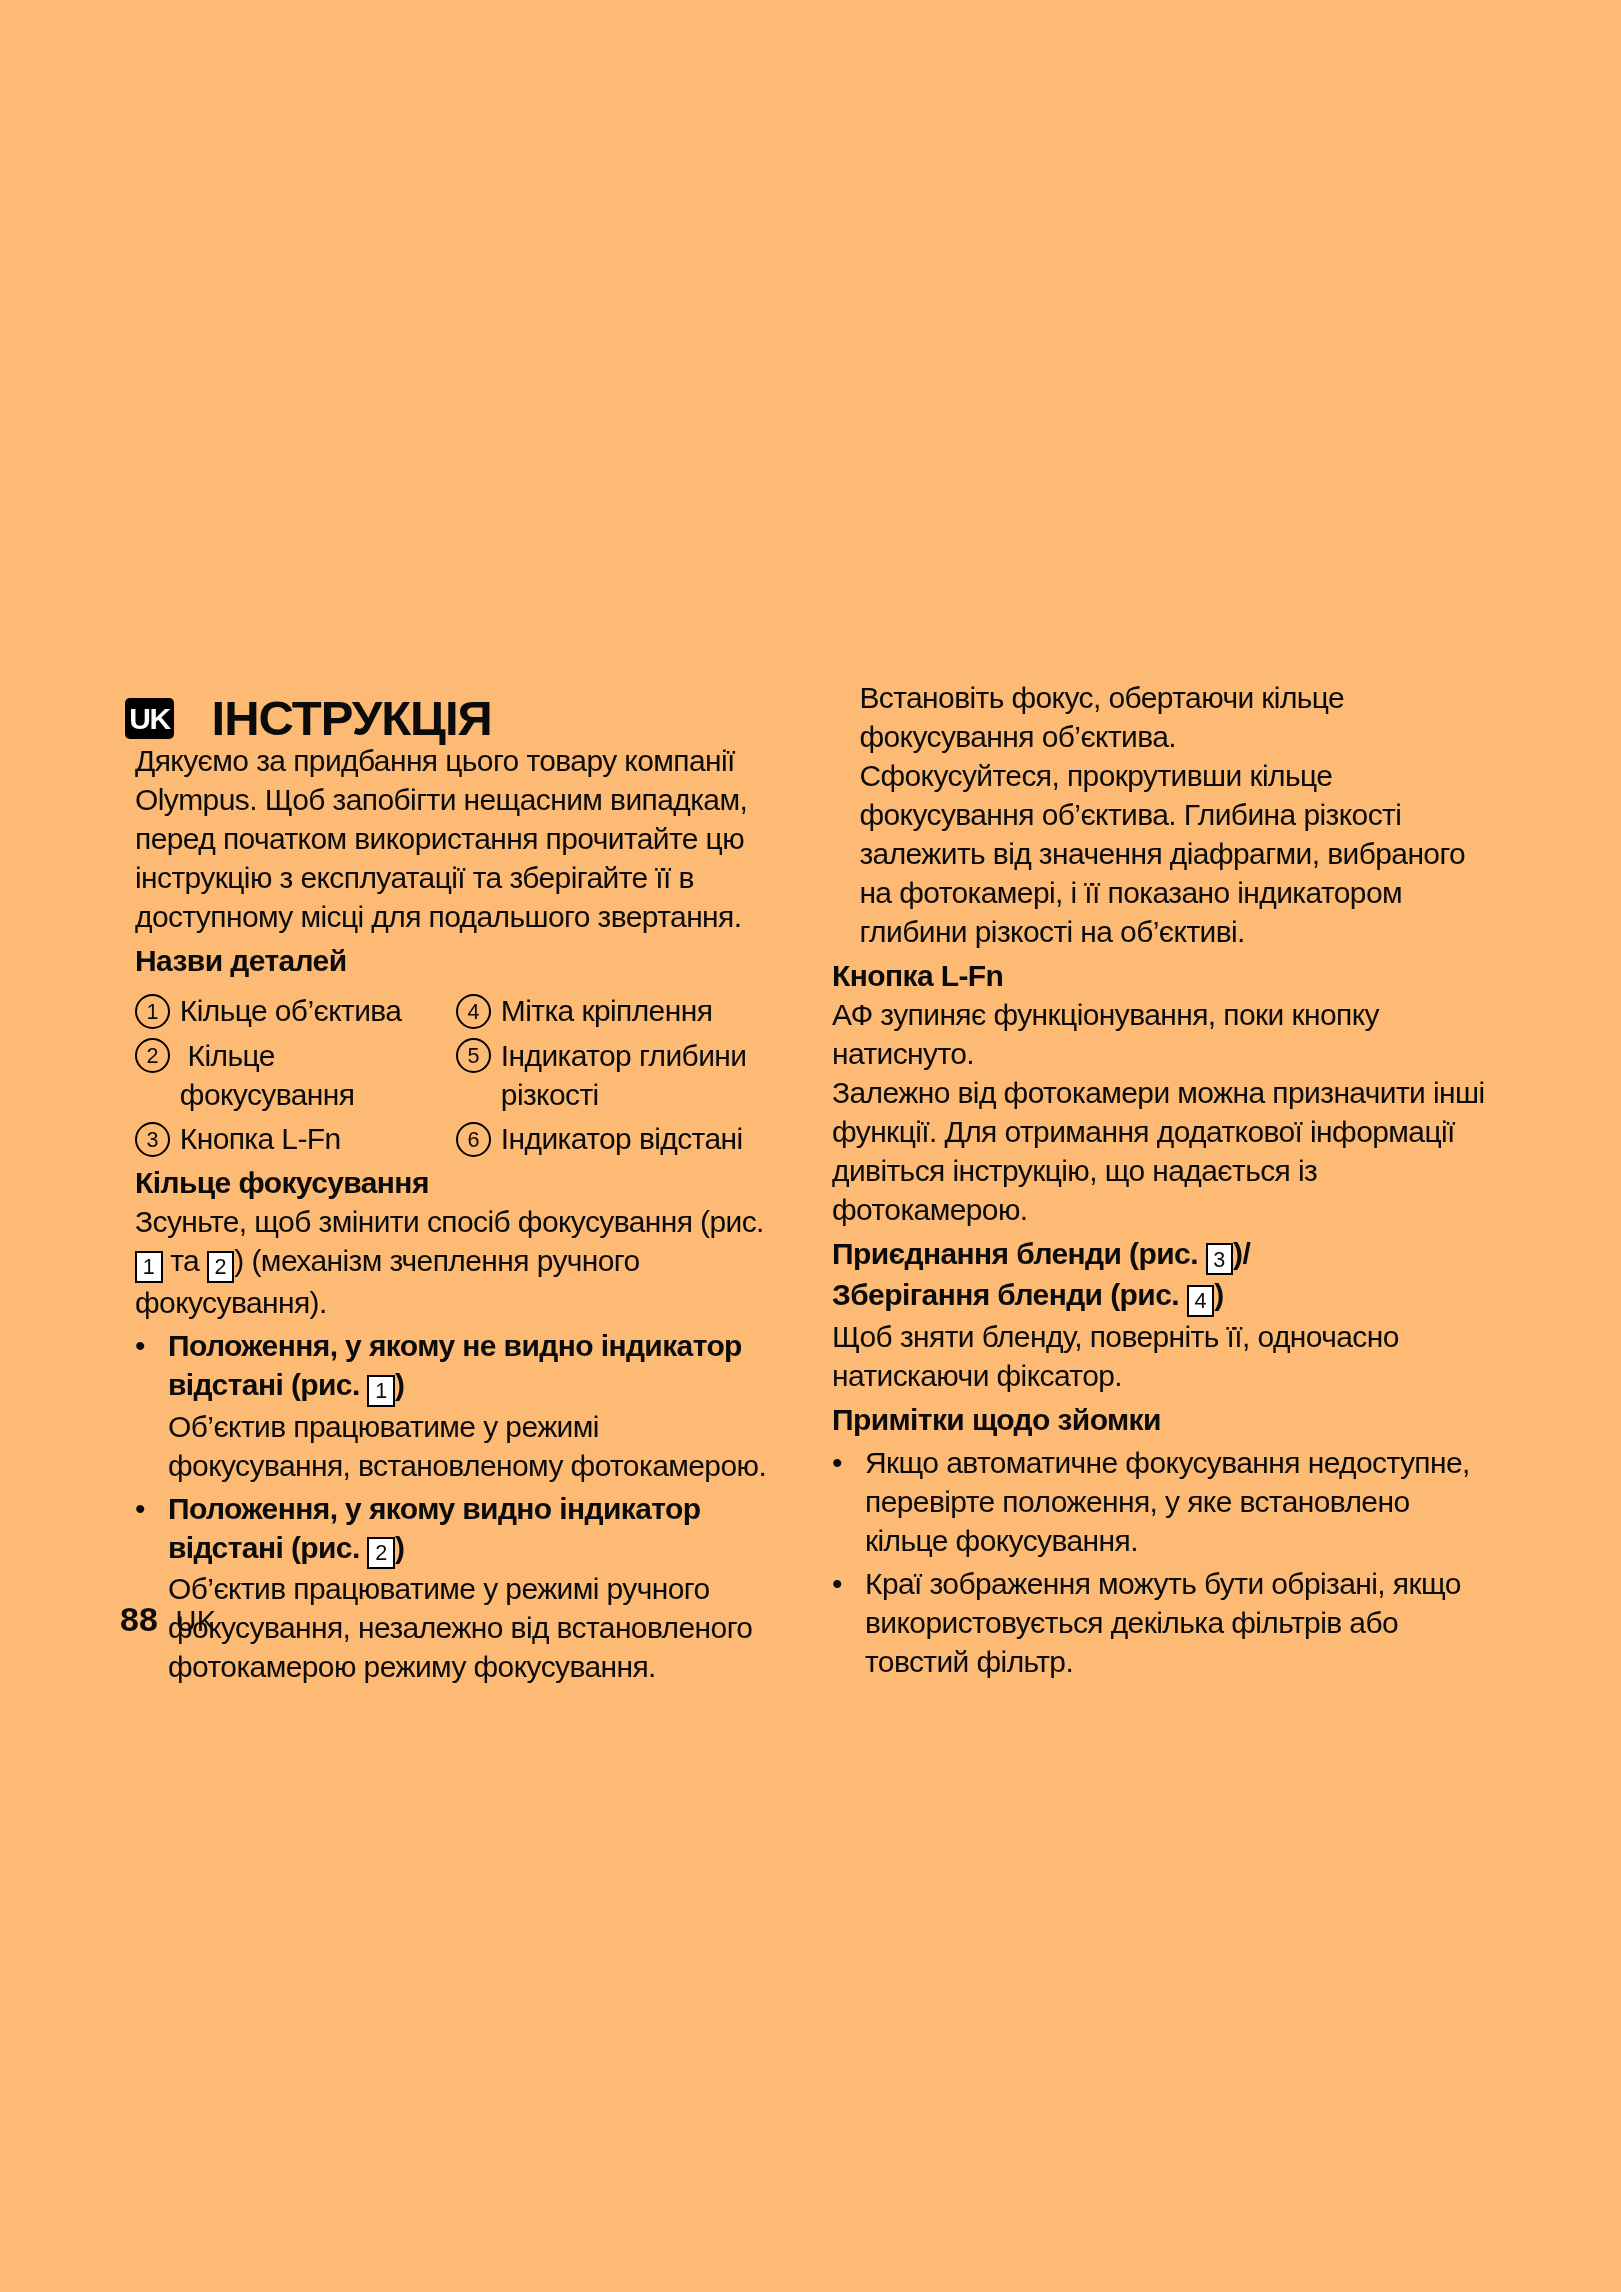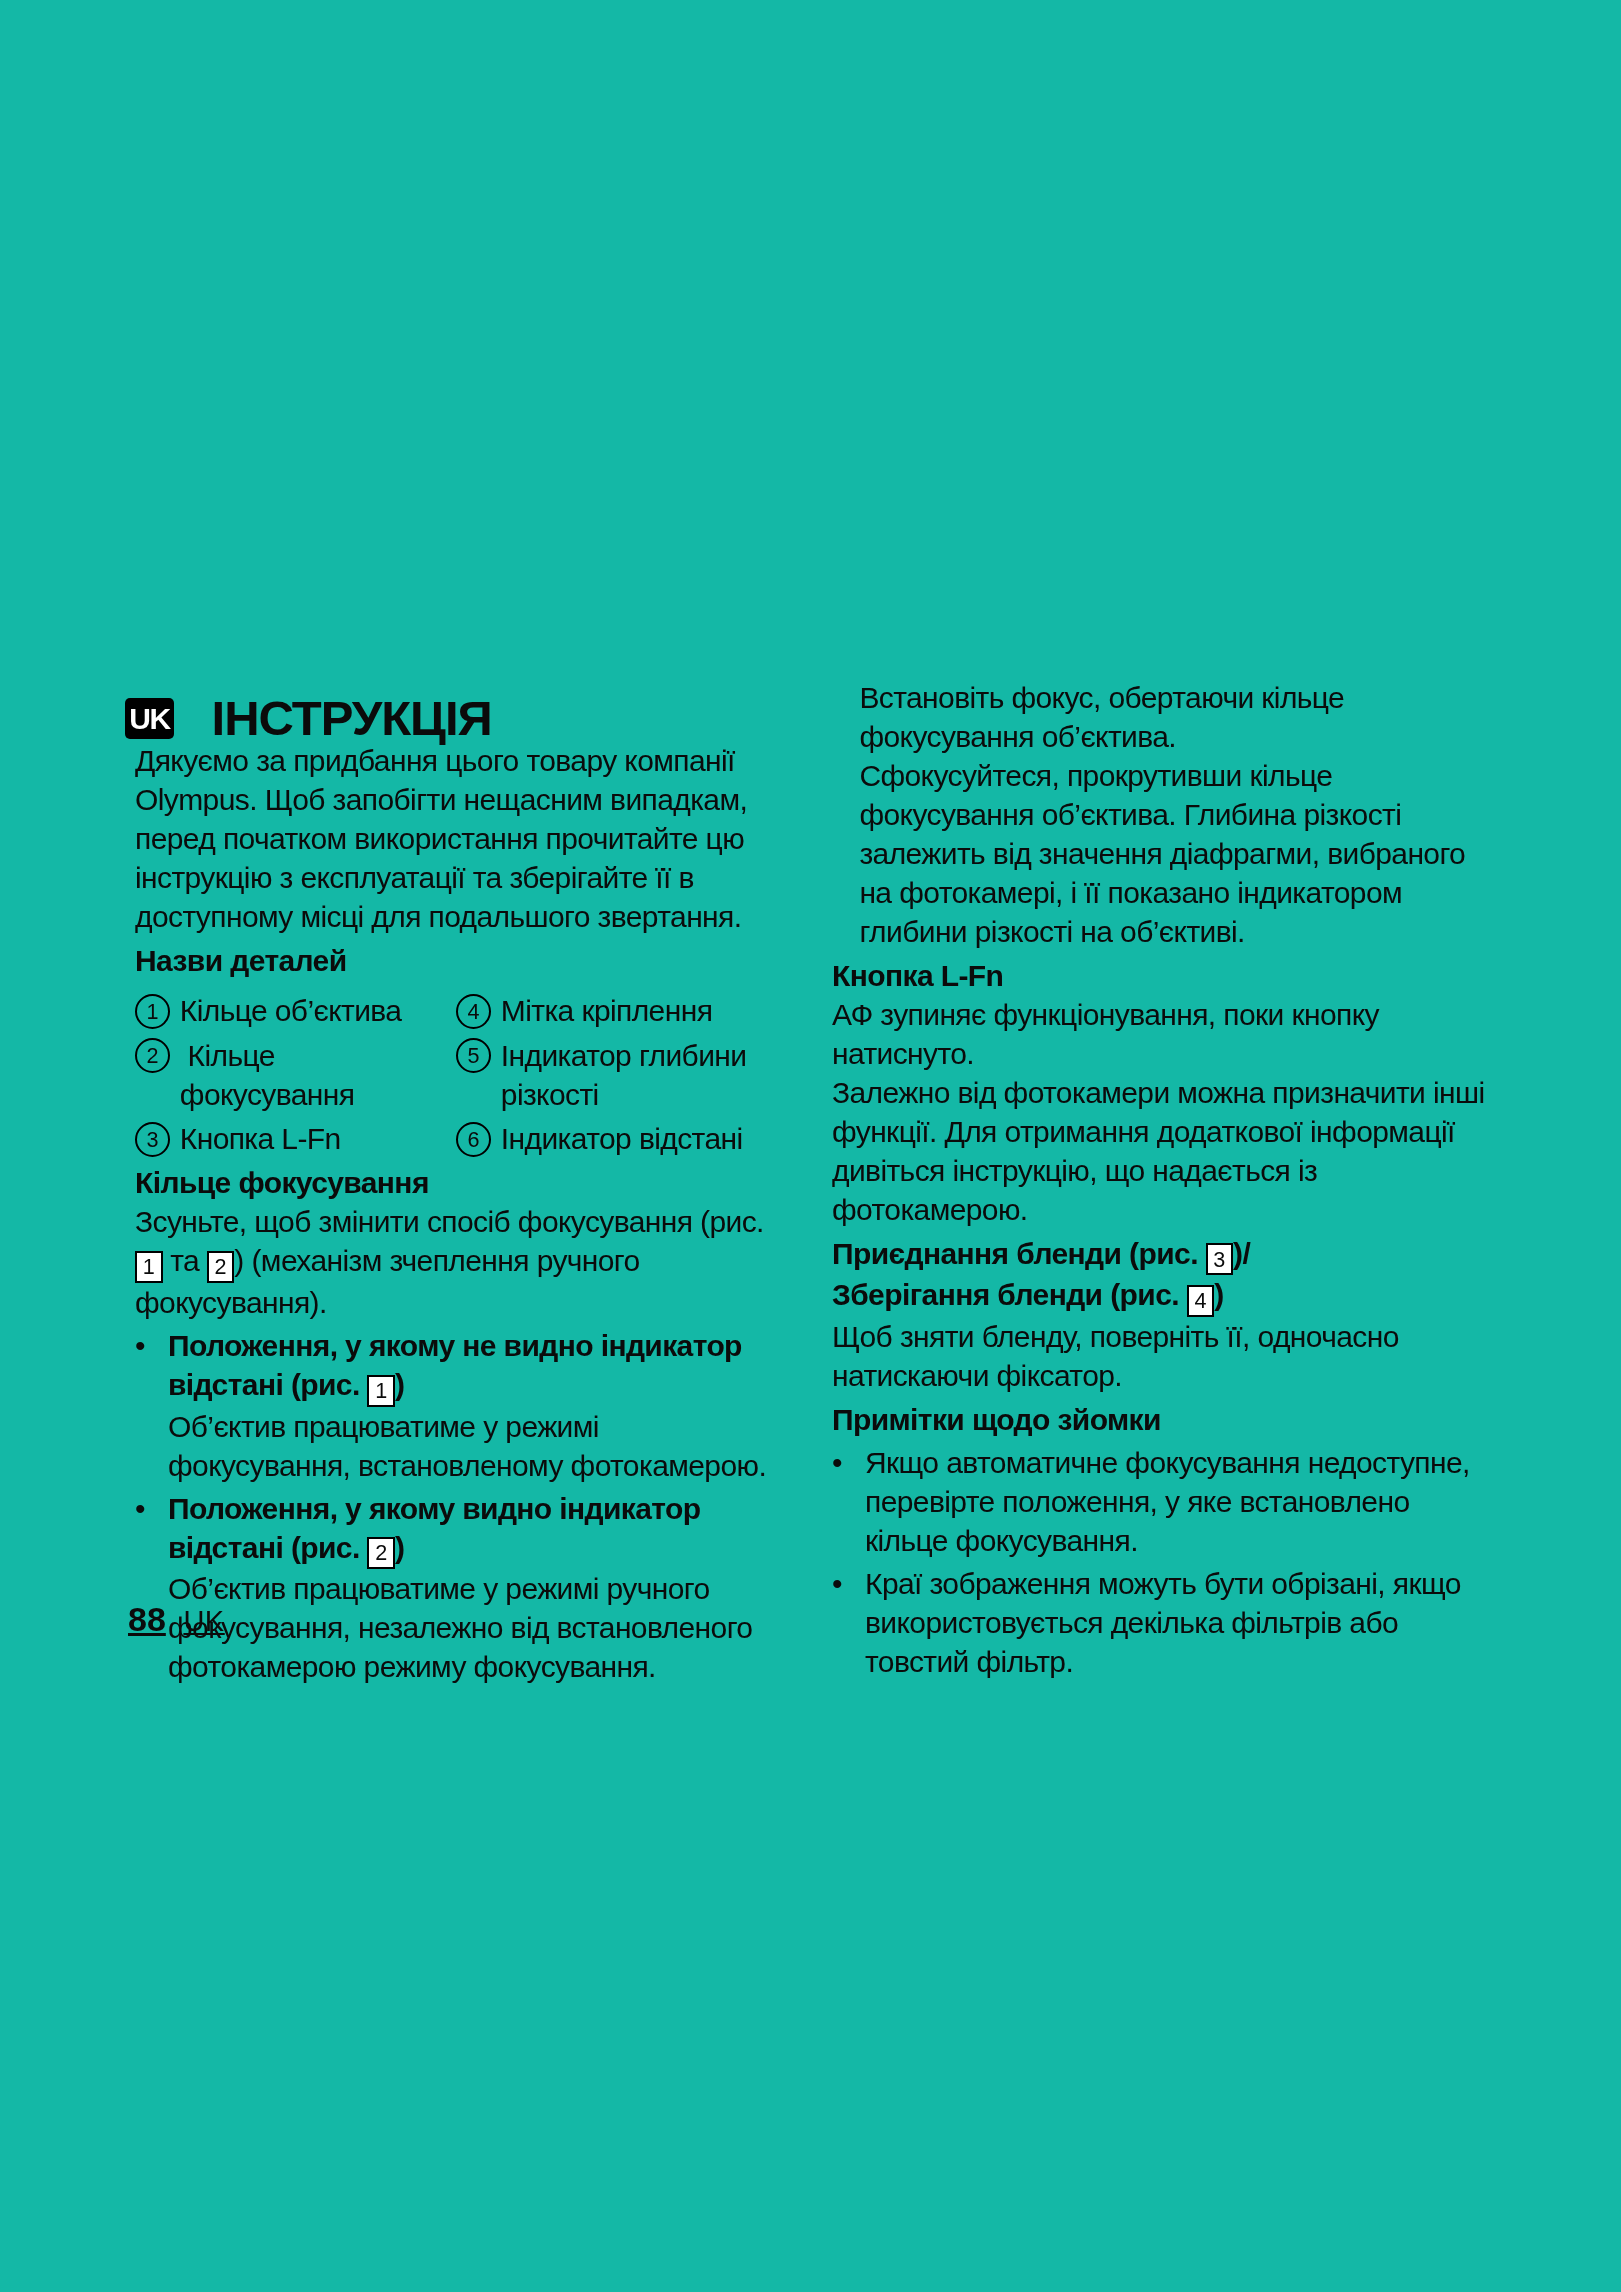--- a/index.html
+++ b/index.html
@@ -1,20 +1,20 @@
 <!DOCTYPE html>
 <html><head>
 <meta charset="utf-8">
 <style>
   html, body { margin: 0; padding: 0; background: #ffffff; }
   .page {
     position: relative;
     width: 1621px;
     height: 2293px;
-    background: #14b8a6;
+    background: #fdba74;
     color: #0b0b0b;
     font-family: "Liberation Sans", sans-serif;
     overflow: hidden;
   }
   .uk-header {
     position: absolute;
     left: 125px;
     top: 676px;
     display: flex;
     align-items: center;
@@ -87,26 +87,25 @@
     line-height: 1;
     vertical-align: -2.9px;
     background: #ffffff;
   }
   .bullet { display: flex; margin-top: 3.9px; }
   .bullet-marker { flex: 0 0 33px; }
   .bullet-content { flex: 1; }
   .indent-block { padding-left: 27.4px; }
   .footer {
     position: absolute;
-    left: 128px;
+    left: 120px;
     top: 1600px;
     display: flex;
     align-items: baseline;
     gap: 17.6px;
-    text-decoration: underline;
   }
   .pgnum { font-size: 34px; font-weight: 700; }
   .pglang { font-size: 29px; font-weight: 400; letter-spacing: 0.5px; }
 </style>
 </head>
 <body>
 
 <div class="page">
 
   <div class="uk-header">

